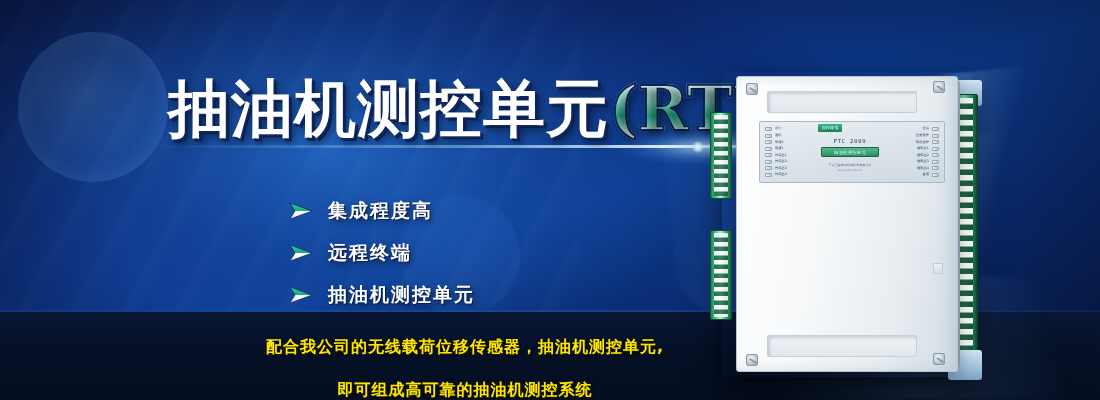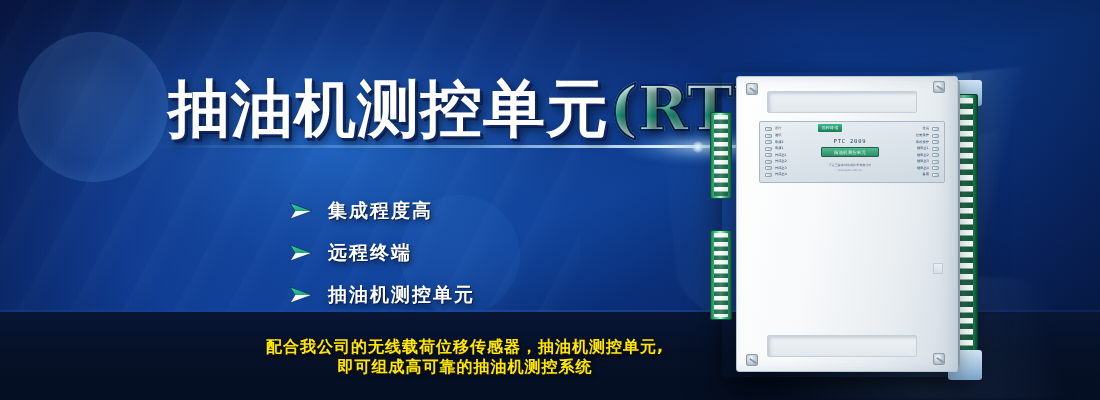--- a/index.html
+++ b/index.html
@@ -93,21 +93,21 @@
   .bullet{display:flex;align-items:center;height:42px;}
   .arrow{width:26px;height:20px;margin-right:14px;flex:0 0 auto;}
   .bullet-text{color:#ffffff;font-size:19px;font-weight:600;letter-spacing:2px;
     text-shadow:1px 1px 0 rgba(8,28,78,.9), 2px 3px 6px rgba(0,0,0,.5);}
 
   
   .tagline{position:absolute;left:0;right:0;text-align:center;width:930px;
     color:#ffe800;font-size:16px;font-weight:bold;letter-spacing:1px;
     text-shadow:1px 1px 0 #1b1500, 2px 2px 4px rgba(0,0,0,.75);}
   .tagline1{top:337px;}
-  .tagline2{top:357px;}
+  .tagline2{top:380px;}
 
   
   .device{position:absolute;left:700px;top:62px;width:330px;height:320px;}
 
   .dev-shadow{position:absolute;left:22px;top:10px;width:250px;height:305px;
     border-radius:4px;box-shadow:0 14px 34px rgba(0,0,0,.55);}
 
   
   .term-left{position:absolute;left:10px;width:22px;border-radius:2px;
     background:linear-gradient(90deg,#1d7f55 0%,#43c98e 22%,#bff2df 48%,#3cb98a 72%,#166b46 100%);

